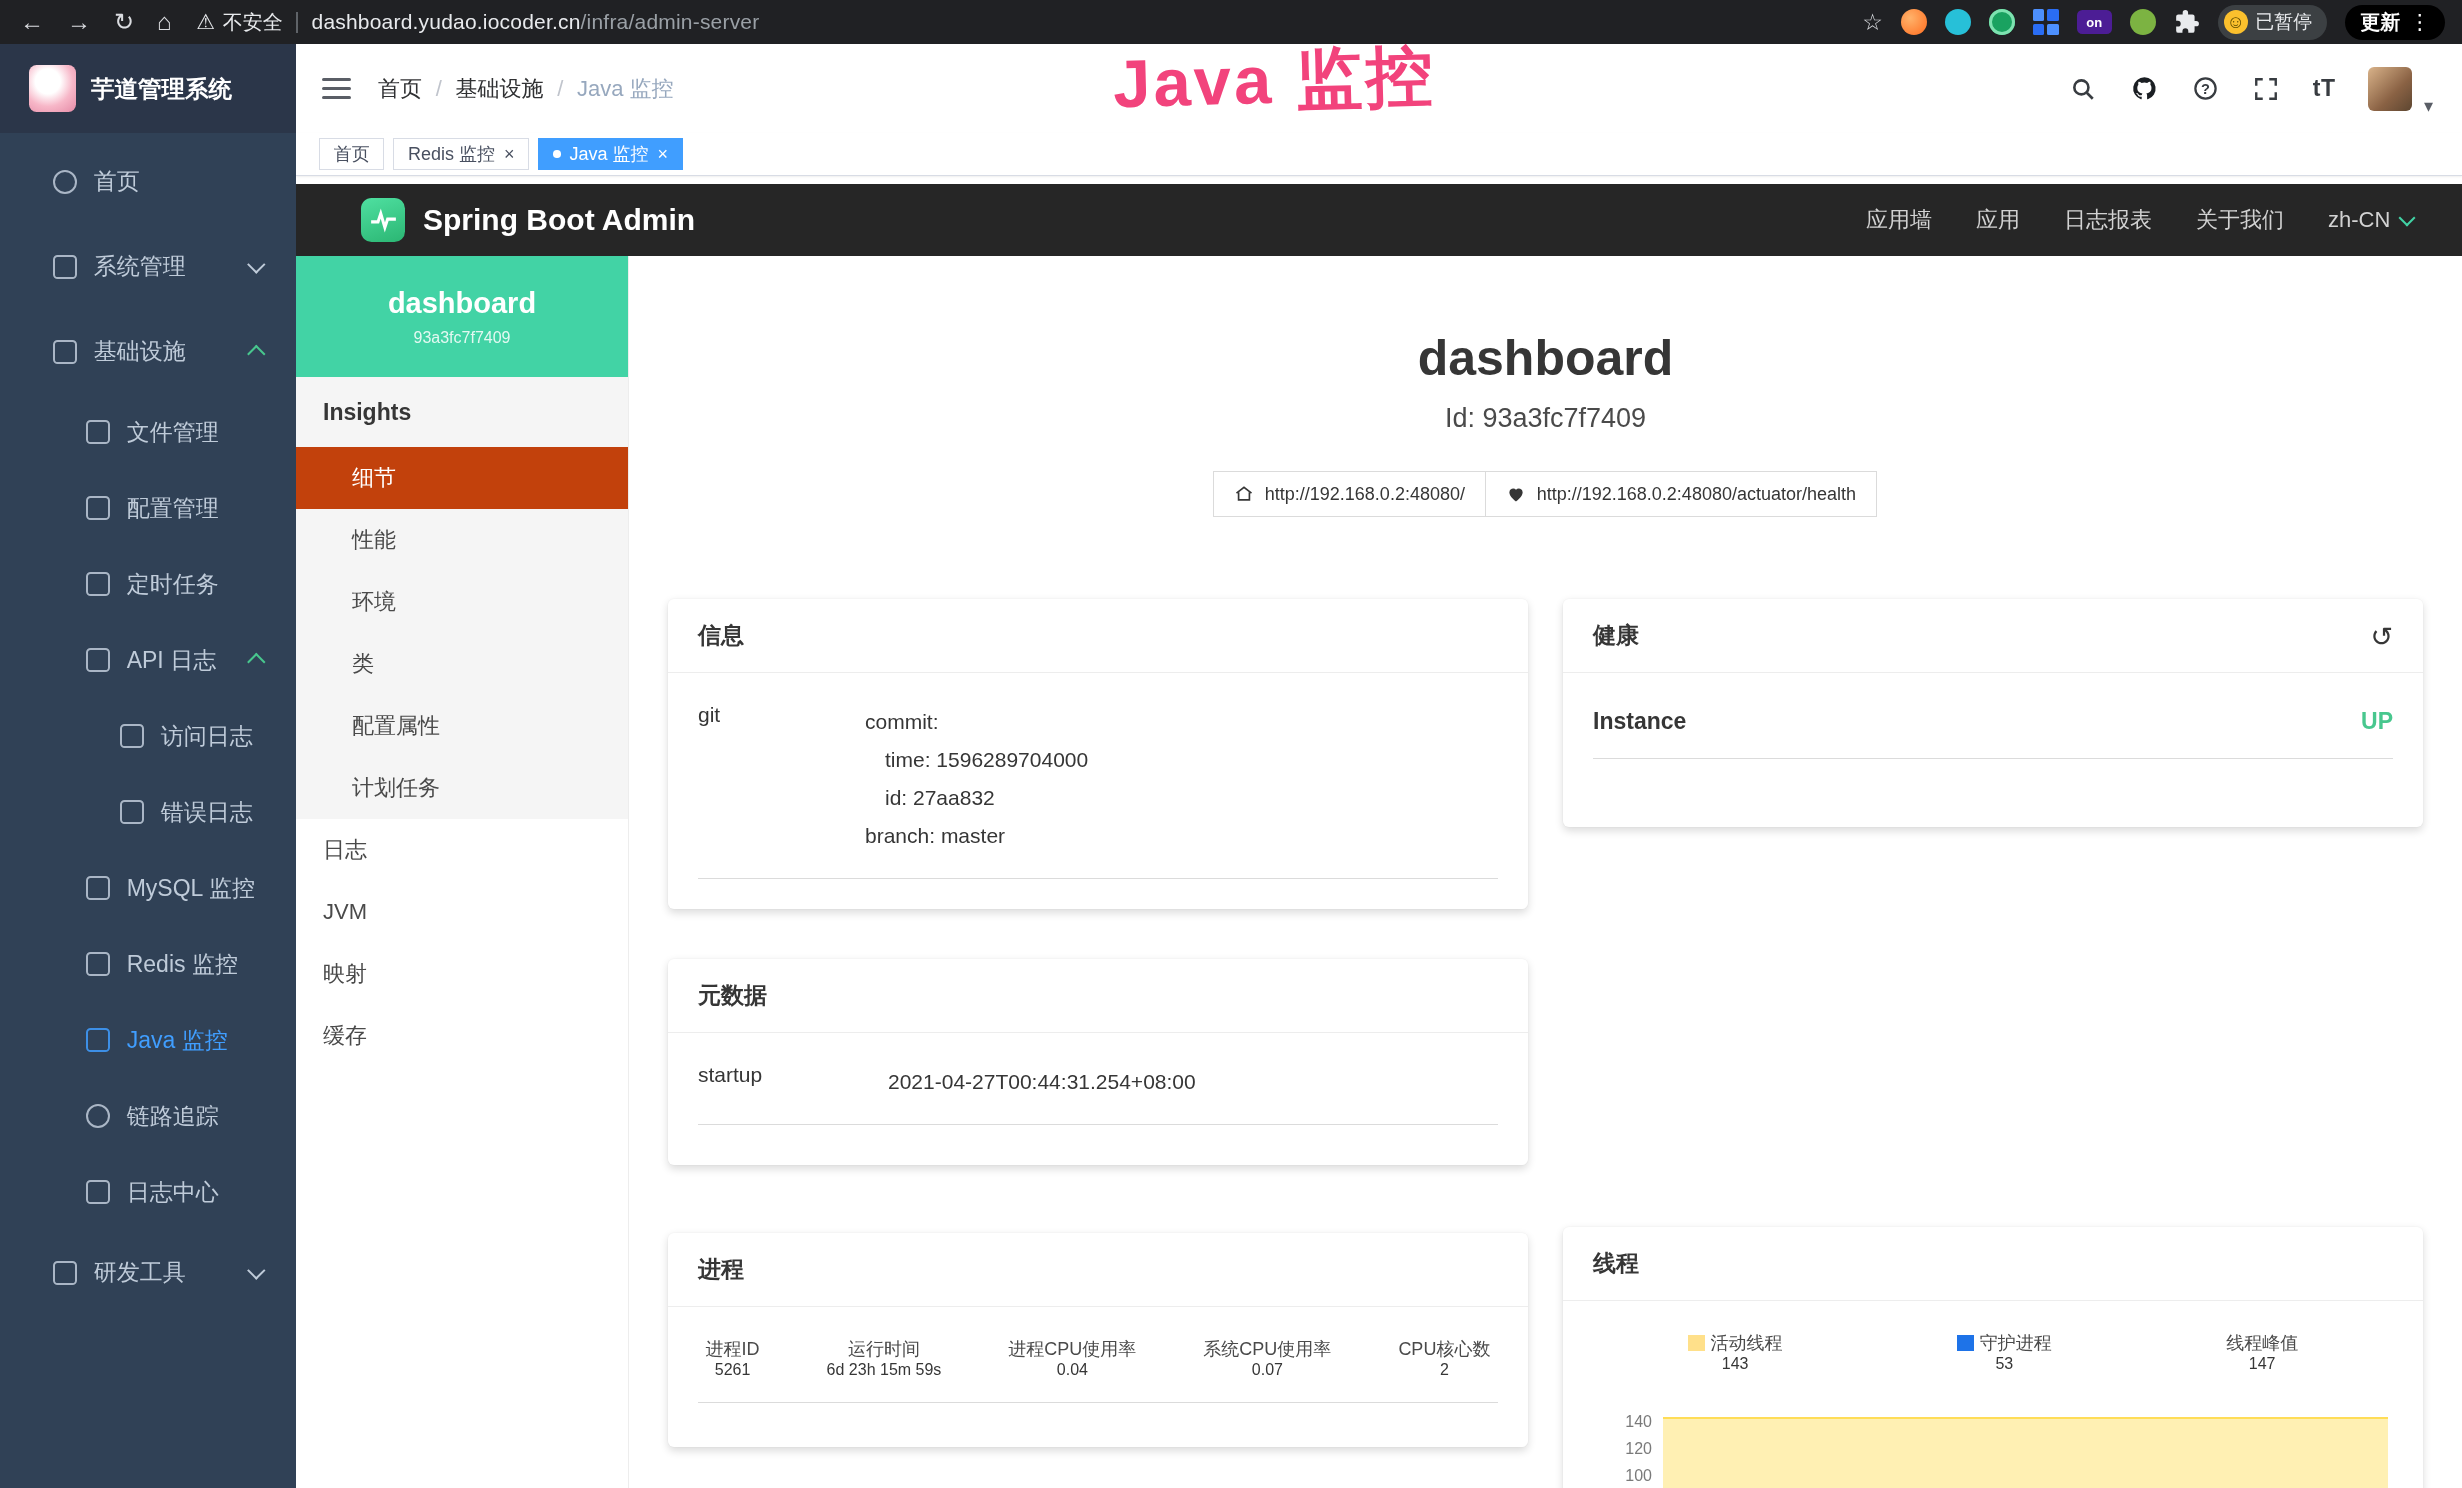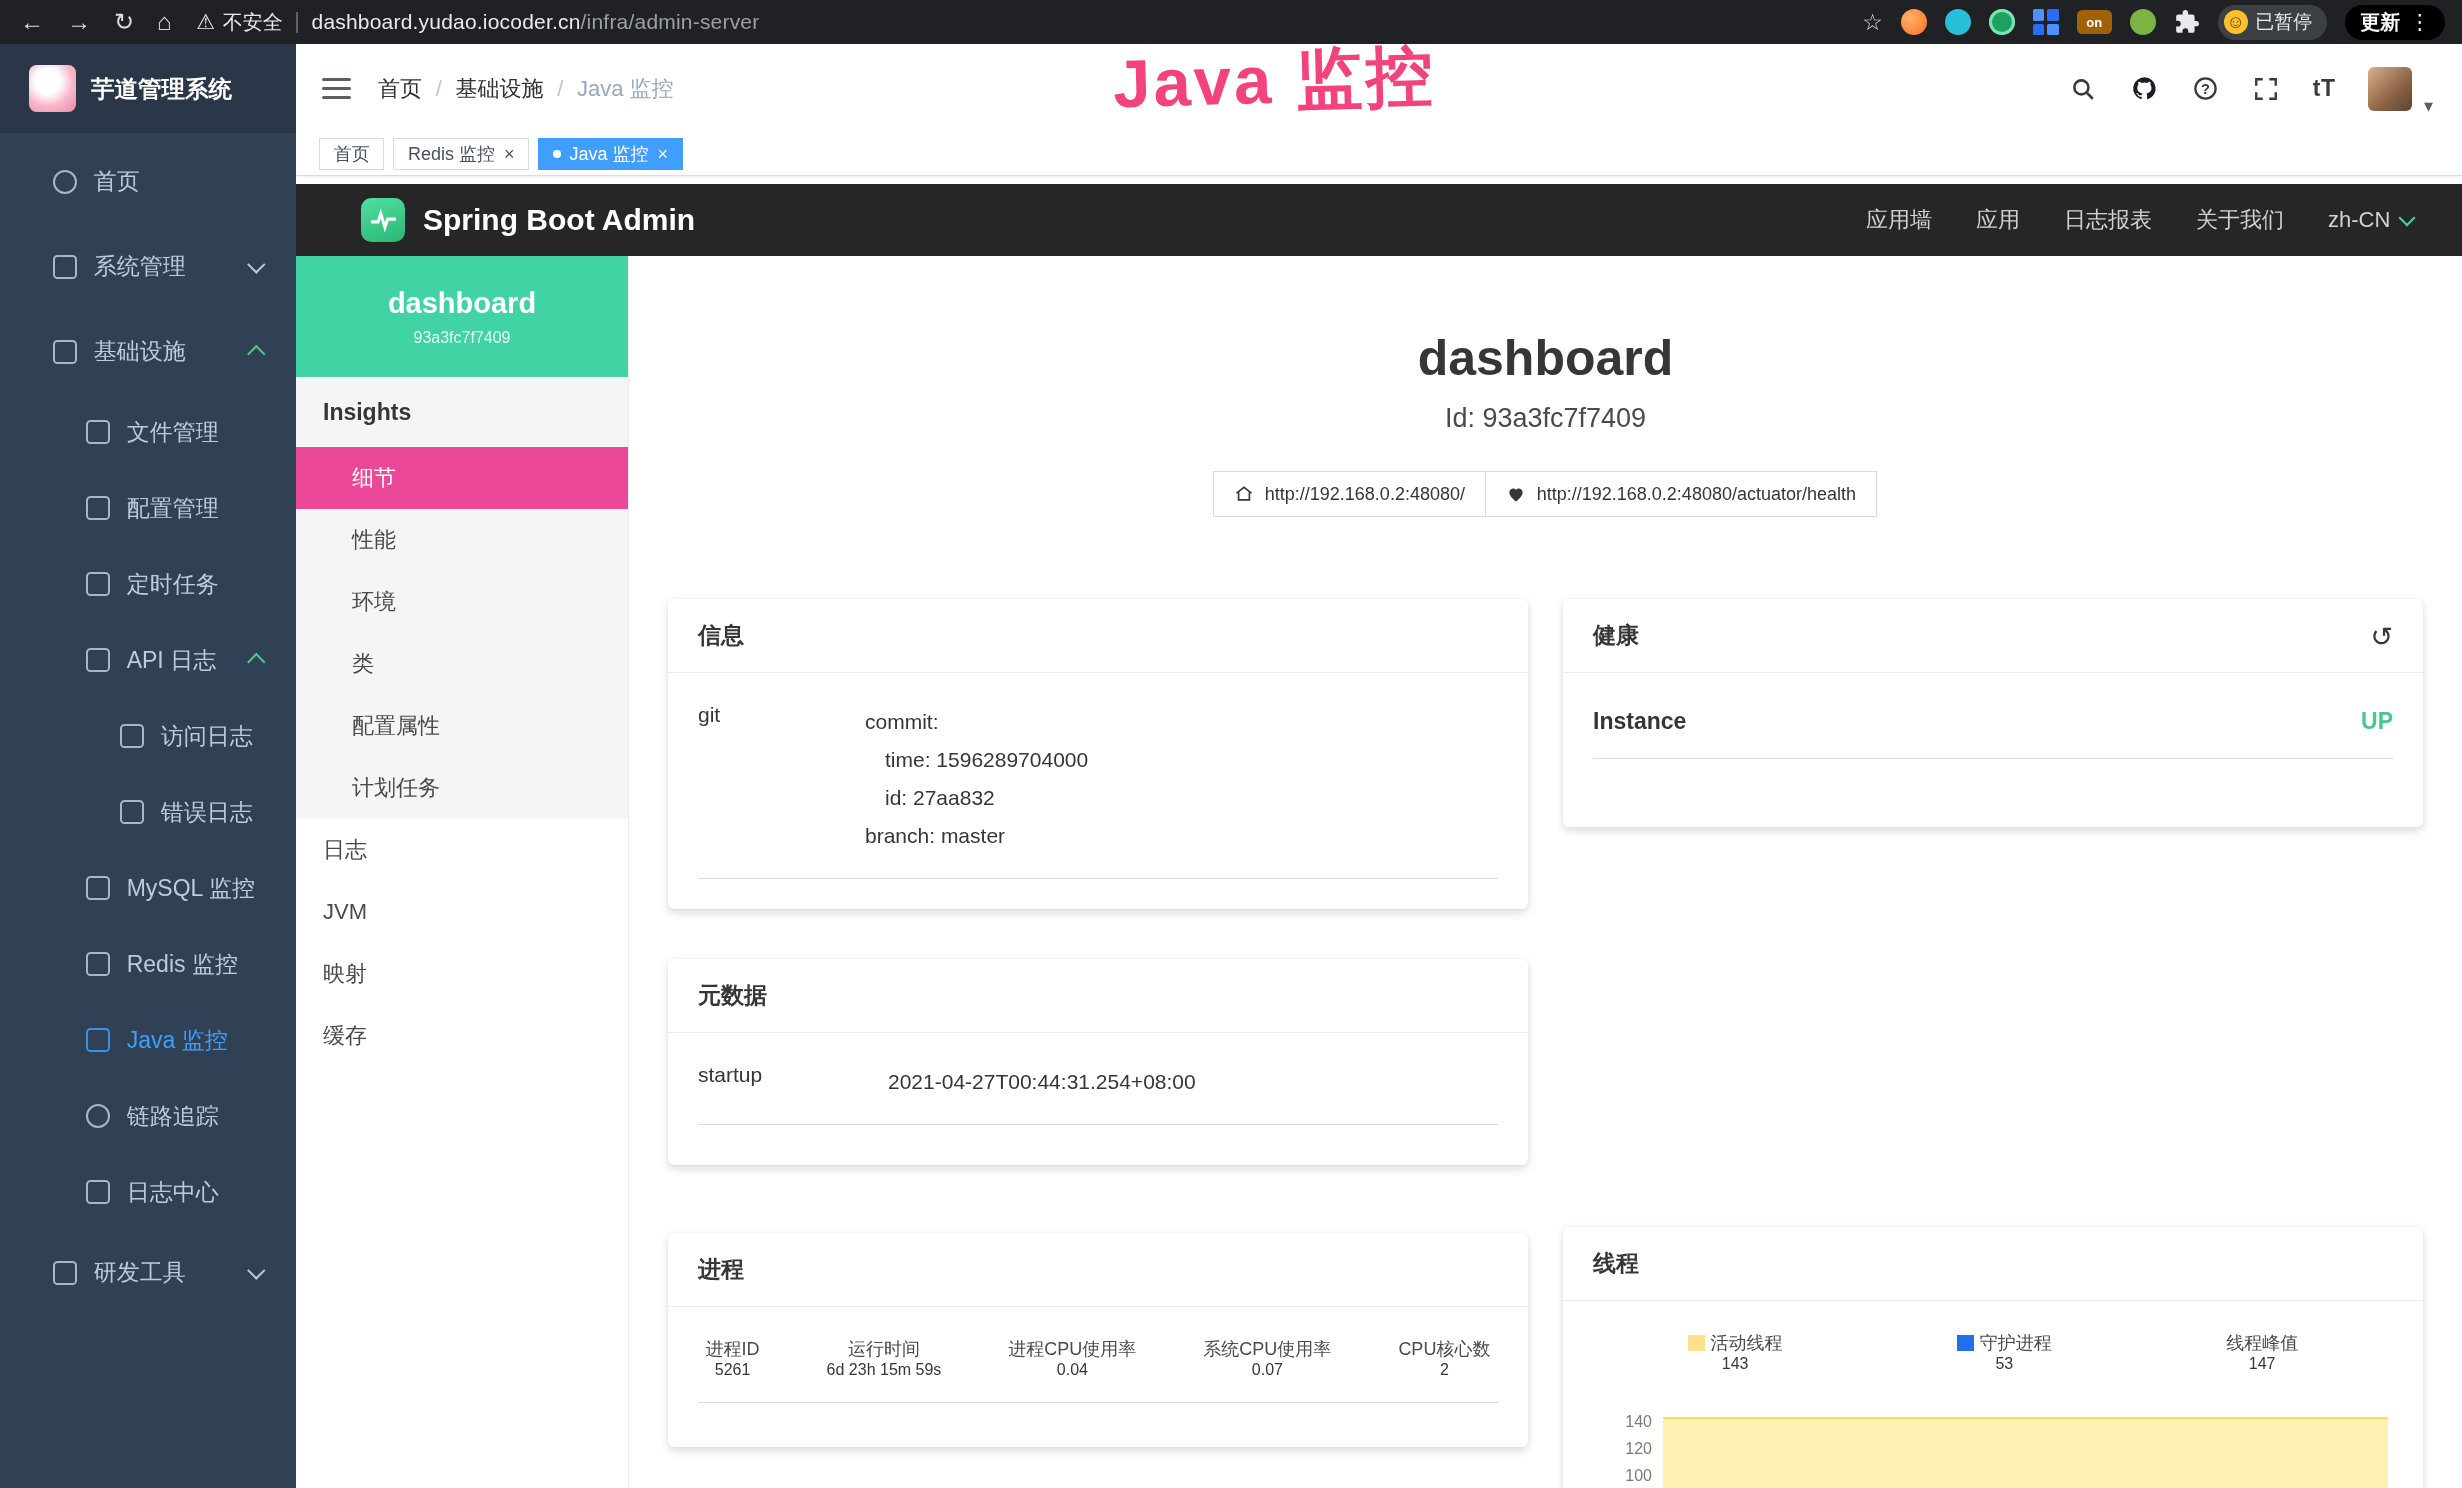--- a/index.html
+++ b/index.html
@@ -17,21 +17,21 @@
   .url .path{color:#9aa0a6}
   .ch-right{margin-left:auto;display:flex;align-items:center;gap:18px;padding-right:16.7px}
   .star{font-size:23px;color:#dadce0}
   .ext{width:26px;height:26px;border-radius:50%;flex:none}
   .ext-fox{background:radial-gradient(circle at 35% 35%,#ffb36b,#ff6d1f)}
   .ext-drop{background:#27c0d8}
   .ext-green{background:#1aa260;box-shadow:inset 0 0 0 3px #7ee2b0}
   .grid4{display:grid;grid-template-columns:11.4px 11.4px;grid-template-rows:11.4px 11.4px;gap:3px;border-radius:3px}
   .grid4 i{background:#4d90fe;border-radius:1.5px}
   .grid4 i:nth-child(2){background:#2a6df4}.grid4 i:nth-child(3){background:#2a6df4}
-  .ext-on{width:35px;height:24px;border-radius:5.3px;background:#a16207;color:#fff;font-size:13px;font-weight:700;
+  .ext-on{width:35px;height:24px;border-radius:5.3px;background:#4c1d95;color:#fff;font-size:13px;font-weight:700;
           display:flex;align-items:center;justify-content:center}
   .ext-leaf{background:#7cb342}
   .puzzle{width:26px;height:26px}
   .profile-pill{height:35px;border-radius:17.4px;background:#3c4043;display:flex;align-items:center;gap:7.6px;padding:0 15px 0 6px;
                 font-size:19px;color:#e8eaed}
   .smiley{width:24px;height:24px;border-radius:50%;background:#fbc02d;color:#5f4b00;font-size:18px;
           display:flex;align-items:center;justify-content:center}
   .update-btn{height:35px;border-radius:17.4px;background:#000000;color:#fff;display:flex;align-items:center;gap:9px;
               padding:0 15px;font-size:20px;font-weight:700}
   .update-btn .dots{font-size:21px;font-weight:400}
@@ -89,21 +89,21 @@
   .lang .chev2{width:10px;height:10px;border-right:2.3px solid #42d3a5;border-bottom:2.3px solid #42d3a5;transform:rotate(45deg);margin-top:-4.6px}
 
   
   .inst{position:absolute;top:256px;left:296px;width:332px;bottom:0;background:#fff;border-right:0.8px solid #ededed;z-index:5}
   .inst-head{height:121px;background:#42d3a5;color:#fff;display:flex;flex-direction:column;align-items:center;justify-content:center;gap:9px}
   .inst-name{font-size:29px;font-weight:700}
   .inst-id{font-size:16px;opacity:.85}
   .group{background:#f5f5f5}
   .group-title{height:70px;display:flex;align-items:center;padding-left:27px;font-size:23px;font-weight:700;color:#363636}
   .g-item{height:62px;display:flex;align-items:center;padding-left:56px;font-size:22px;color:#4a4a4a}
-  .g-item.active{background:#ec4899;color:#fff}
+  .g-item.active{background:#c2410c;color:#fff}
   .t-item{height:62px;display:flex;align-items:center;padding-left:27px;font-size:22px;color:#4a4a4a}
 
   
   .content{position:absolute;top:256px;left:629px;right:0;bottom:0;background:#fff;overflow:hidden}
   .page-title{margin-top:73px;text-align:center;font-size:50px;font-weight:700;color:#363636;line-height:59px}
   .page-sub{margin-top:14px;text-align:center;font-size:27px;color:#4a4a4a;line-height:33px}
   .links{margin-top:36px;display:flex;justify-content:center}
   .link{display:flex;align-items:center;gap:10.6px;height:44px;padding:0 20px;border:0.8px solid #dbdbdb;font-size:18px;
         color:#363636;margin-left:-0.8px;background:#fff;white-space:nowrap}
   .cards{display:flex;gap:35px;padding:0 39px;margin-top:82px;align-items:flex-start}

